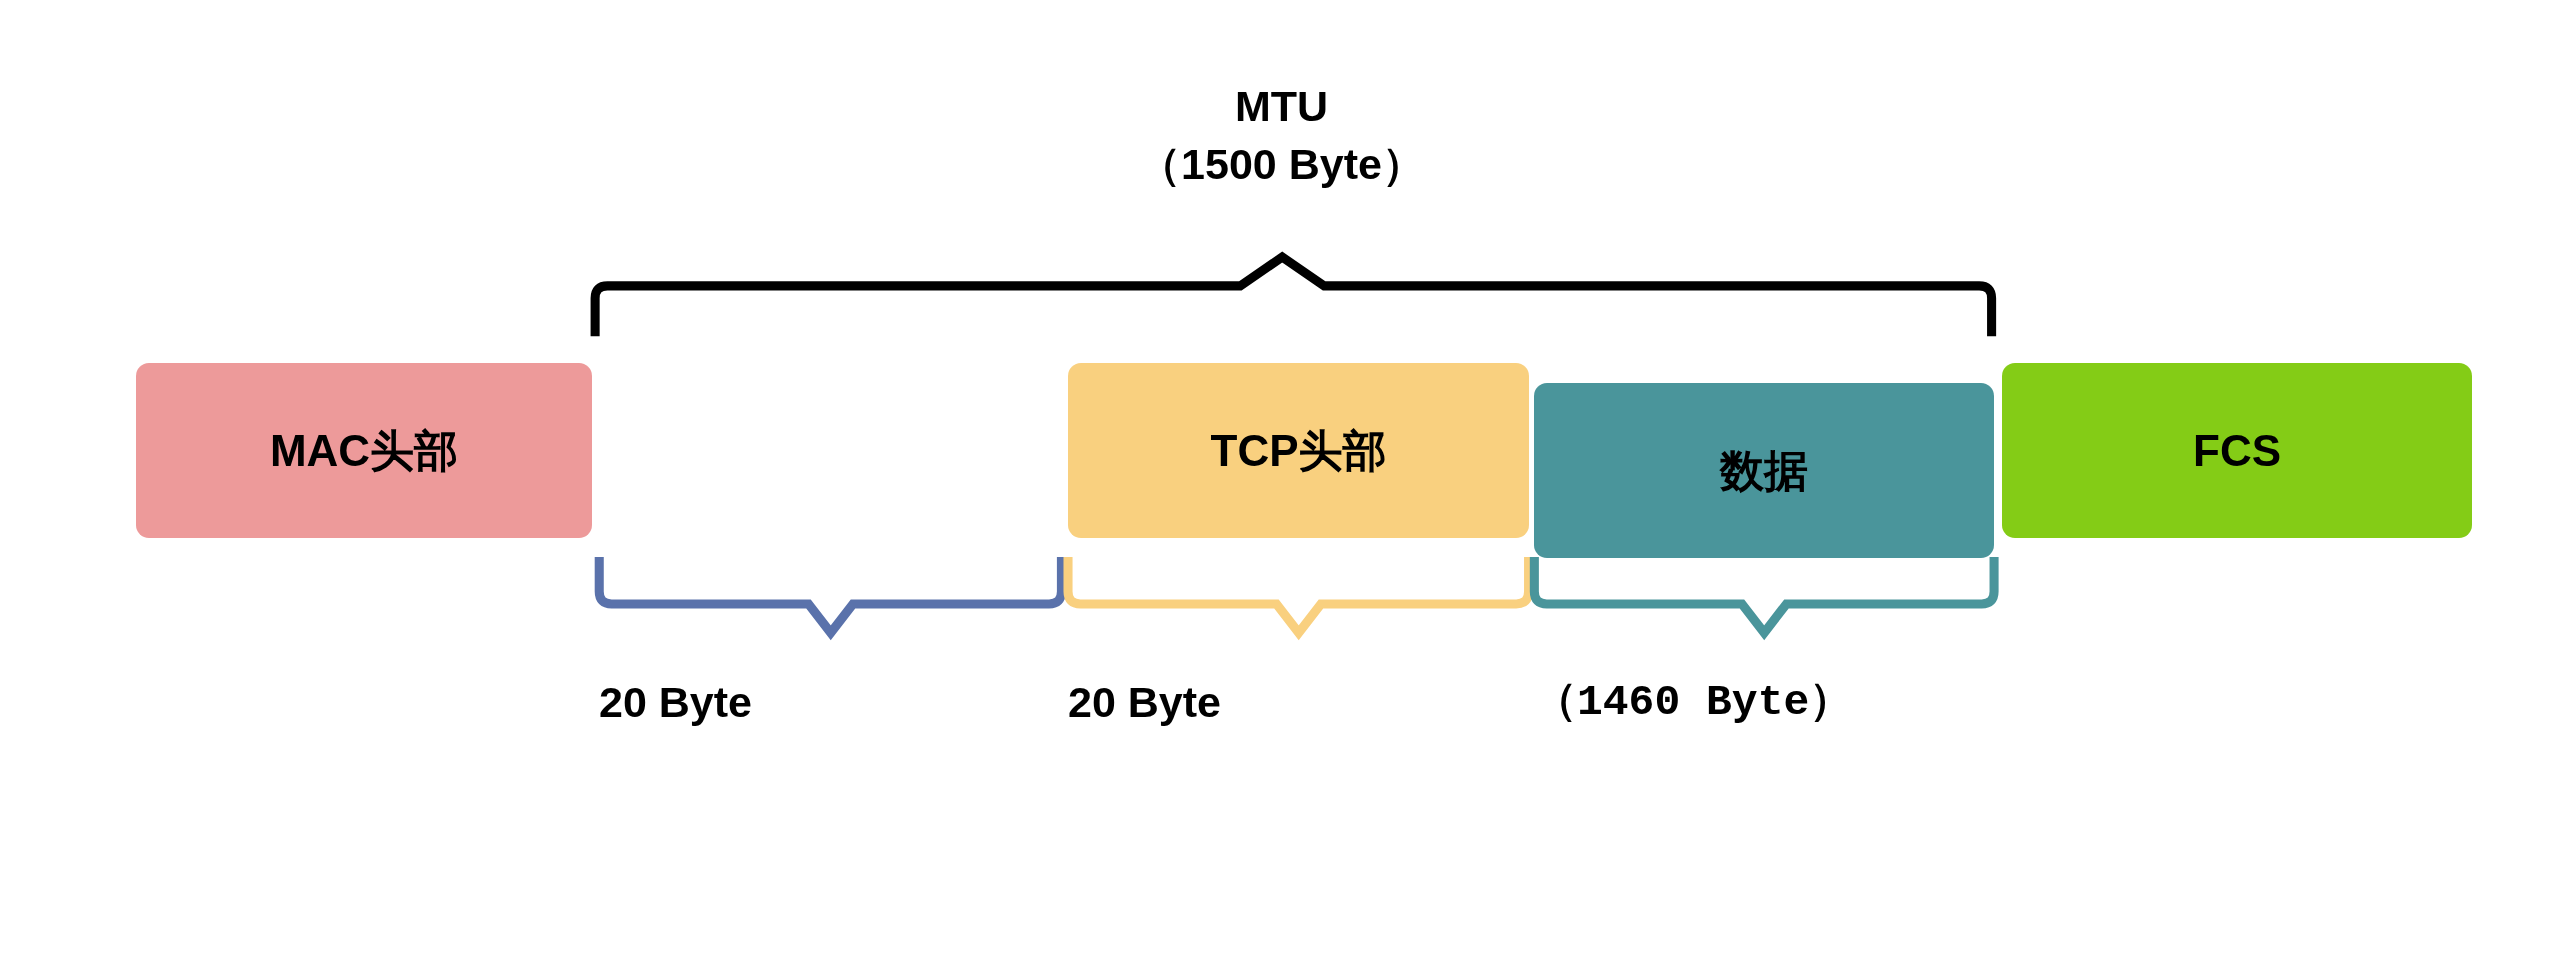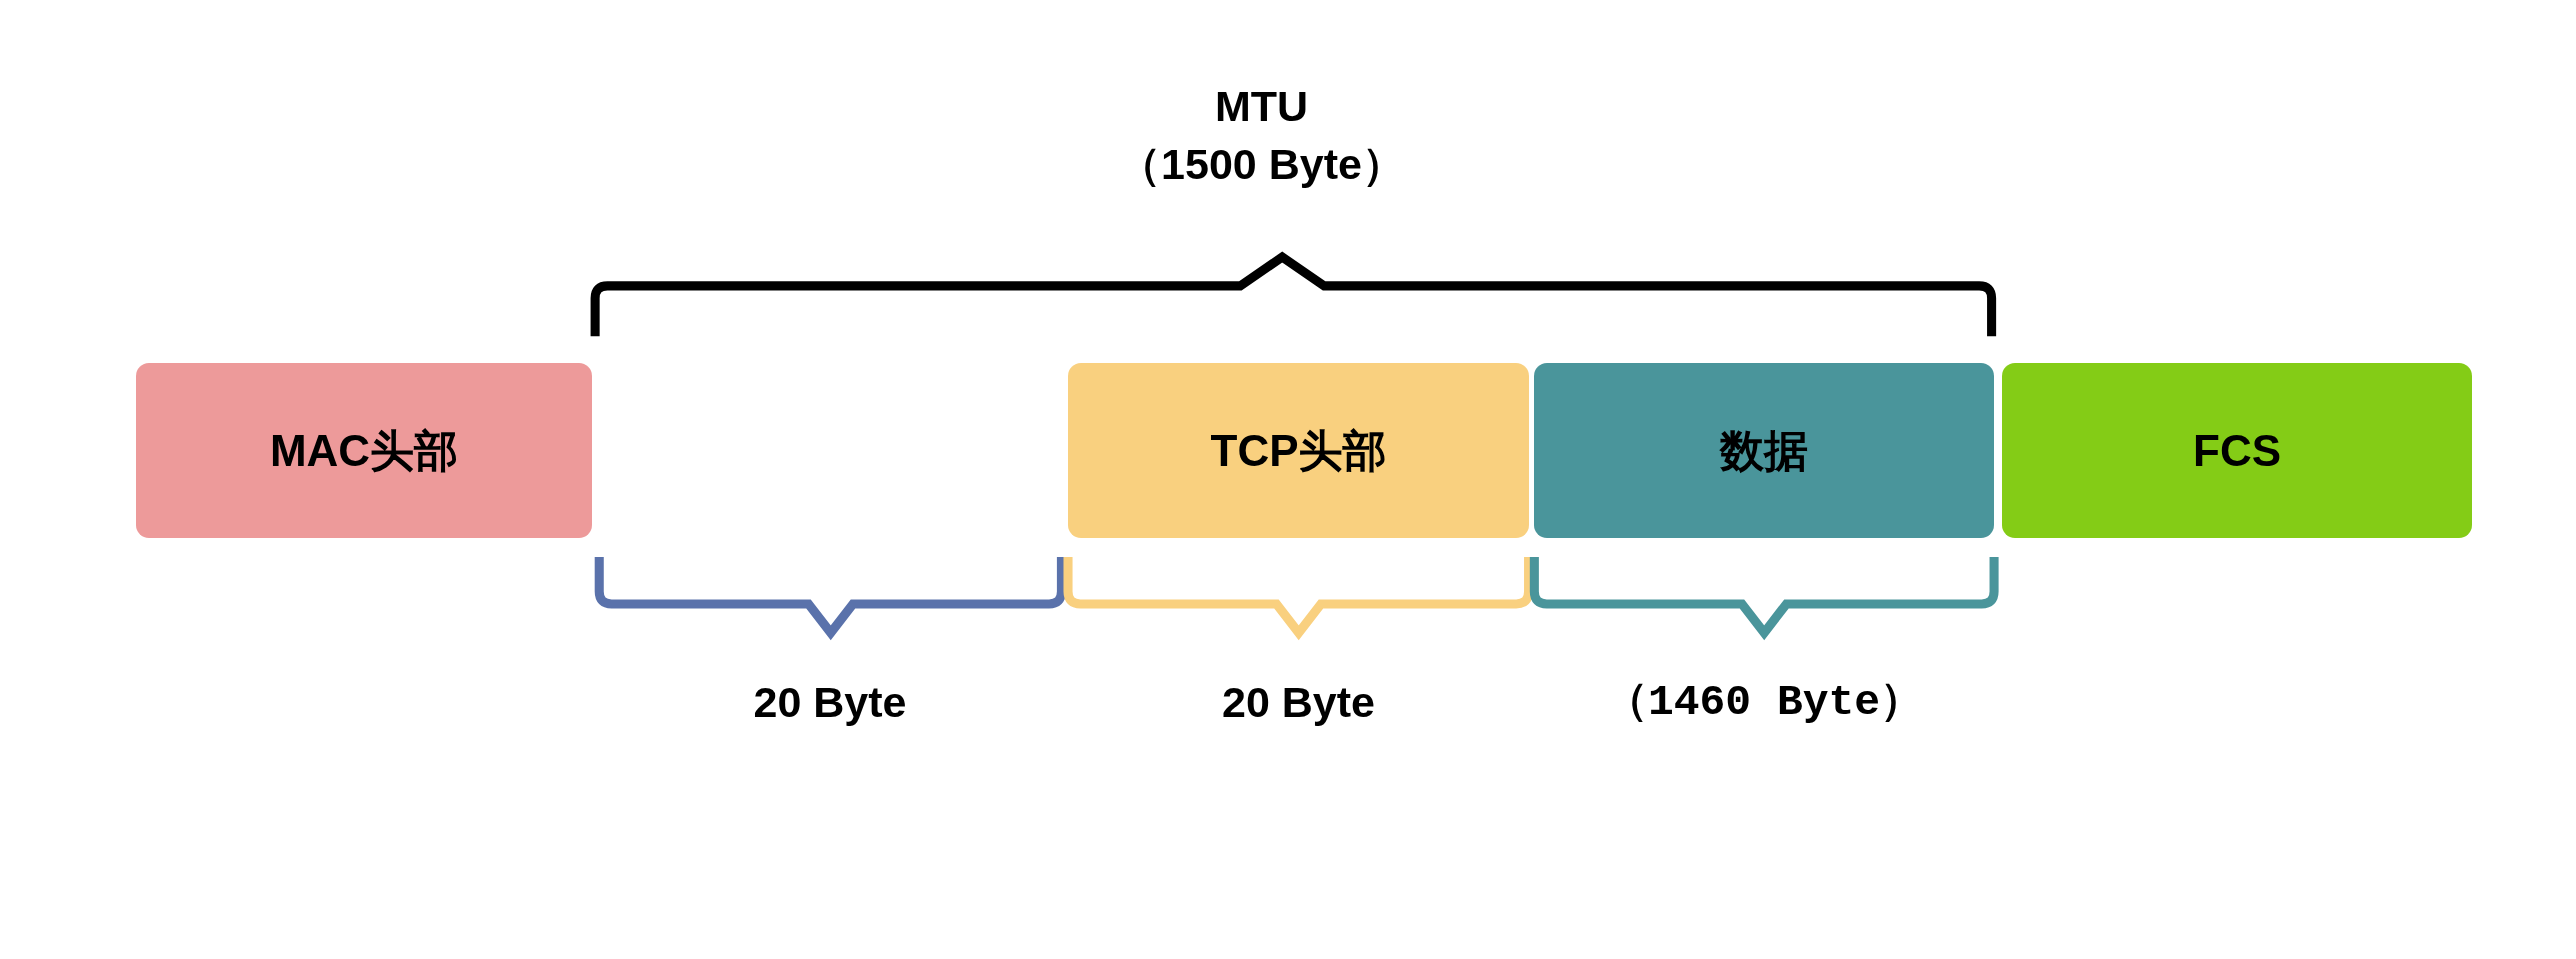--- a/index.html
+++ b/index.html
@@ -15,21 +15,21 @@
     position: relative;
     width: 2576px;
     height: 959px;
     background: #ffffff;
     overflow: hidden;
   }
 
   
   .mtu-label {
     position: absolute;
-    left: 944px;
+    left: 964px;
     top: 78px;
     width: 635px;
     text-align: center;
     color: #000000;
     font-weight: bold;
     line-height: 1.34;
     letter-spacing: 0px;
   }
   .mtu-label .line1 { font-size: 43px; display: block; }
   .mtu-label .line2 { font-size: 43px; display: block; }
@@ -66,21 +66,20 @@
     color: #000000;
     font-weight: bold;
     font-size: 44px;
     line-height: 1;
     white-space: nowrap;
   }
 
   
   .seg-label {
     position: absolute;
-    text-align: center;
     color: #000000;
     font-weight: bold;
     line-height: 1.34;
   }
   .seg-label .l1 { font-size: 43px; display: block; }
   .seg-label .l2 { font-size: 43px; display: block; font-family: Liberation Mono, monospace; }
 </style>
 </head>
 <body>
 
@@ -138,21 +137,21 @@
 
     <div class="block" style="left:136px; width:456px; background:#ed9a9a;">
       <span class="block-label">MAC头部</span>
     </div>
 
 
     <div class="block" style="left:1068px; width:461px; background:#f9d07f;">
       <span class="block-label">TCP头部</span>
     </div>
 
-    <div class="block" style="left:1534px; width:460px; background:#4a959b;">
+    <div class="block" style="left:1534px; width:460px; background:#4a959b;margin-top:20px;">
       <span class="block-label">数据</span>
     </div>
 
     <div class="block" style="left:2002px; width:470px; background:#84cc16;">
       <span class="block-label">FCS</span>
     </div>
 
   </div>
 
   <div class="seg-label" style="left:599px; top:674px; width:462px;">

